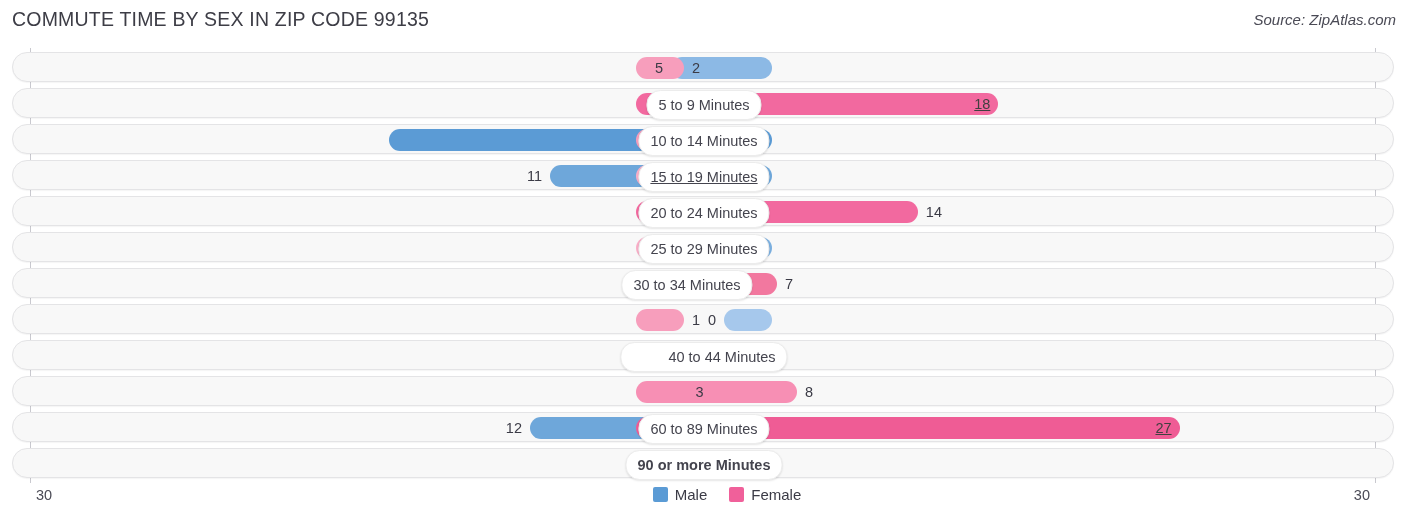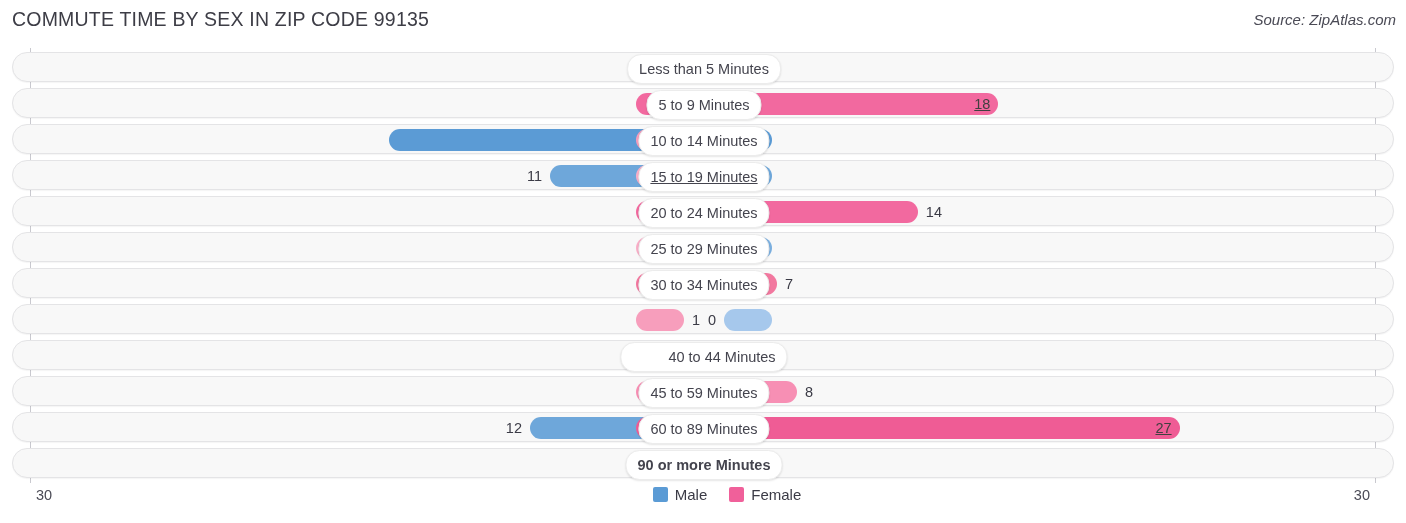--- a/index.html
+++ b/index.html
@@ -167,21 +167,20 @@
 
 <div id="plot">
   <div class="axis-line" id="axis-left"></div>
   <div class="axis-line" id="axis-right"></div>
   <div id="rows-container">
       <div class="row" style="top: 4px;">
         <div class="bar bar-male" style="left: 658.167px; width: 100.833px; background: rgb(140, 185, 229);"></div>
         <div class="bar bar-female" style="left: 623px; width: 48px; background: rgb(247, 158, 188);"></div>
         <div class="val val-male" style="left: 610.167px; width: 40px;">5</div>
         <div class="val val-female" style="left: 679px; width: 40px;">2</div>
-        <div class="center-pill" style="left: 691px;">Less than 5 Minutes</div>
       </div>
       <div class="row" style="top: 40px;">
         <div class="bar bar-male" style="left: 678.333px; width: 80.6667px; background: rgb(140, 185, 229);"></div>
         <div class="bar bar-female" style="left: 623px; width: 362.4px; background: rgb(242, 105, 159);"></div>
         <div class="val val-male" style="left: 630.333px; width: 40px;">4</div>
         <div class="val val-female inside" style="left: 937.4px; width: 40px; text-align: right;">18</div>
         <div class="center-pill" style="left: 691px;">5 to 9 Minutes</div>
       </div>
       <div class="row" style="top: 76px;">
         <div class="bar bar-male" style="left: 375.833px; width: 383.167px; background: rgb(91, 155, 213);"></div>
@@ -209,41 +208,40 @@
         <div class="bar bar-female" style="left: 623px; width: 48px; background: rgb(249, 175, 200);"></div>
         <div class="val val-male" style="left: 610.167px; width: 40px;">5</div>
         <div class="val val-female" style="left: 679px; width: 40px;">0</div>
         <div class="center-pill" style="left: 691px;">25 to 29 Minutes</div>
       </div>
       <div class="row" style="top: 220px;">
         <div class="bar bar-male" style="left: 698.5px; width: 60.5px; background: rgb(147, 191, 232);"></div>
         <div class="bar bar-female" style="left: 623px; width: 140.933px; background: rgb(242, 120, 159);"></div>
         <div class="val val-male" style="left: 650.5px; width: 40px;">3</div>
         <div class="val val-female" style="left: 771.933px; width: 40px;">7</div>
-        <div class="center-pill" style="left: 691px;">30 to 34 Minutes</div>
+        <div class="center-pill" style="left: 674px;">30 to 34 Minutes</div>
       </div>
       <div class="row" style="top: 256px;">
         <div class="bar bar-male" style="left: 711px; width: 48px; background: rgb(166, 200, 236);"></div>
         <div class="bar bar-female" style="left: 623px; width: 48px; background: rgb(247, 158, 188);"></div>
         <div class="val val-male" style="left: 663px; width: 40px;">0</div>
         <div class="val val-female" style="left: 679px; width: 40px;">1</div>
       </div>
       <div class="row" style="top: 292px;">
         <div class="bar bar-male" style="left: 711px; width: 48px; background: rgb(166, 200, 236);"></div>
         <div class="bar bar-female" style="left: 623px; width: 100.667px; background: rgb(247, 143, 180);"></div>
         <div class="val val-male" style="left: 663px; width: 40px;">0</div>
         <div class="val val-female" style="left: 731.667px; width: 40px;">5</div>
         <div class="center-pill" style="left: 691px; padding-left: 47px;">40 to 44 Minutes</div>
       </div>
       <div class="row" style="top: 328px;">
         <div class="bar bar-male" style="left: 698.5px; width: 60.5px; background: rgb(147, 191, 232);"></div>
         <div class="bar bar-female" style="left: 623px; width: 161.067px; background: rgb(247, 143, 180);"></div>
         <div class="val val-male" style="left: 650.5px; width: 40px;">3</div>
         <div class="val val-female" style="left: 792.067px; width: 40px;">8</div>
-        <div class="center-pill" style="left: 691px;">45 to 59 Minutes</div>
       </div>
       <div class="row" style="top: 364px;">
         <div class="bar bar-male" style="left: 517px; width: 242px; background: rgb(110, 167, 218);"></div>
         <div class="bar bar-female" style="left: 623px; width: 543.6px; background: rgb(239, 92, 149);"></div>
         <div class="val val-male" style="left: 469px; width: 40px;">12</div>
         <div class="val val-female inside" style="left: 1118.6px; width: 40px; text-align: right;">27</div>
         <div class="center-pill" style="left: 691px;">60 to 89 Minutes</div>
       </div>
       <div class="row" style="top: 400px;">
         <div class="bar bar-male" style="left: 711px; width: 48px; background: rgb(166, 200, 236);"></div>

